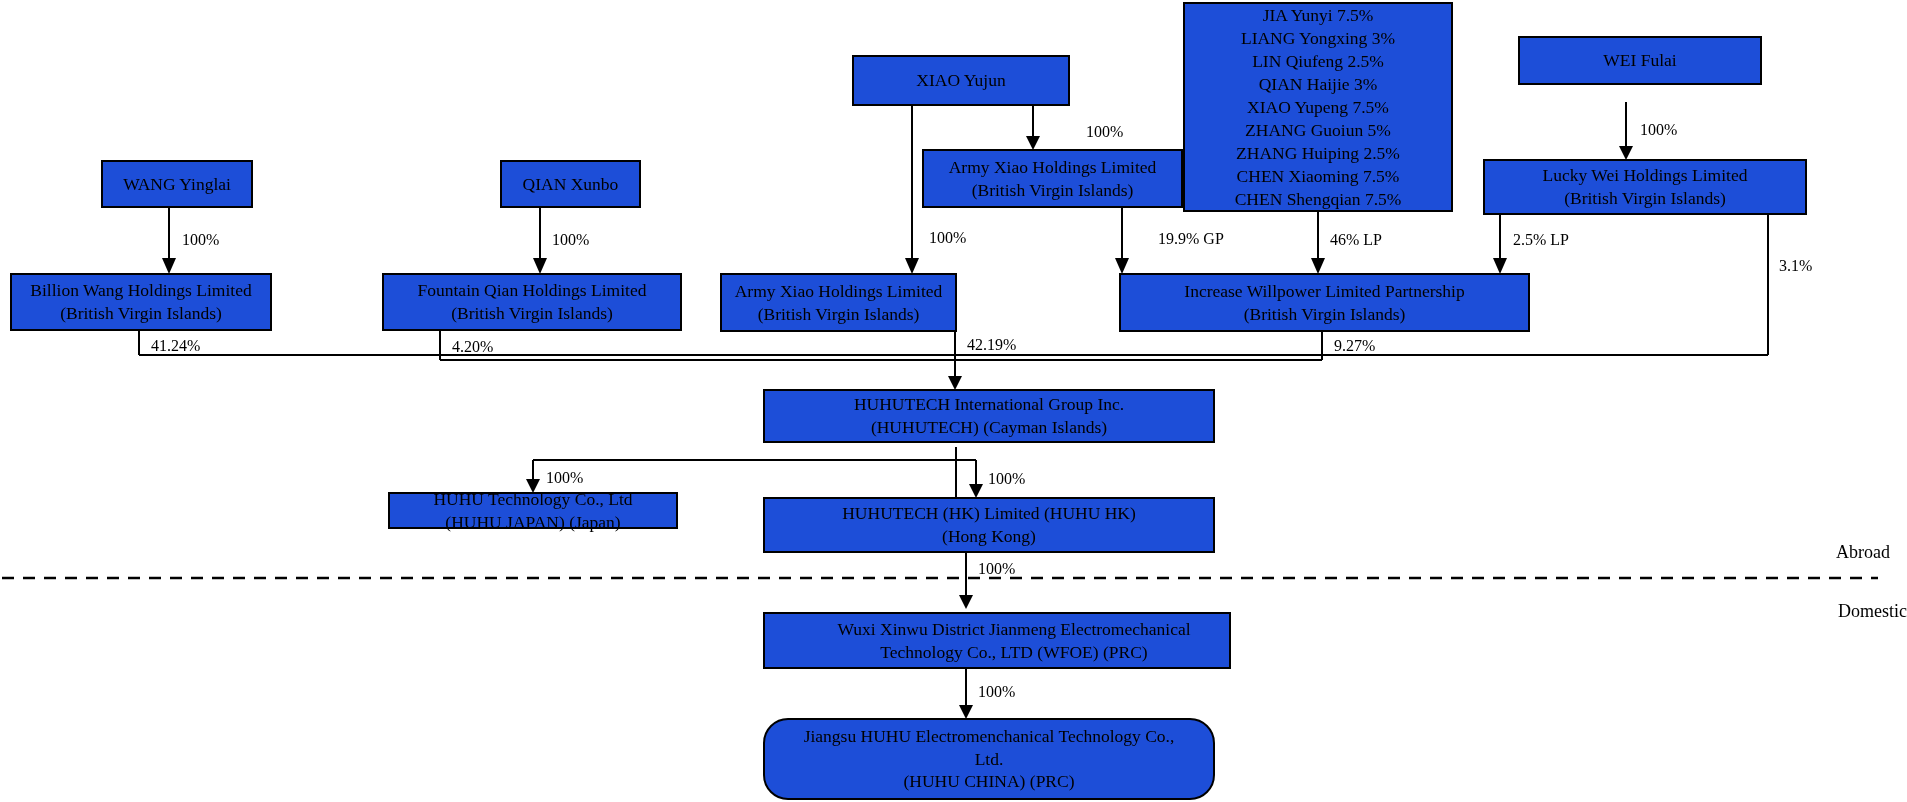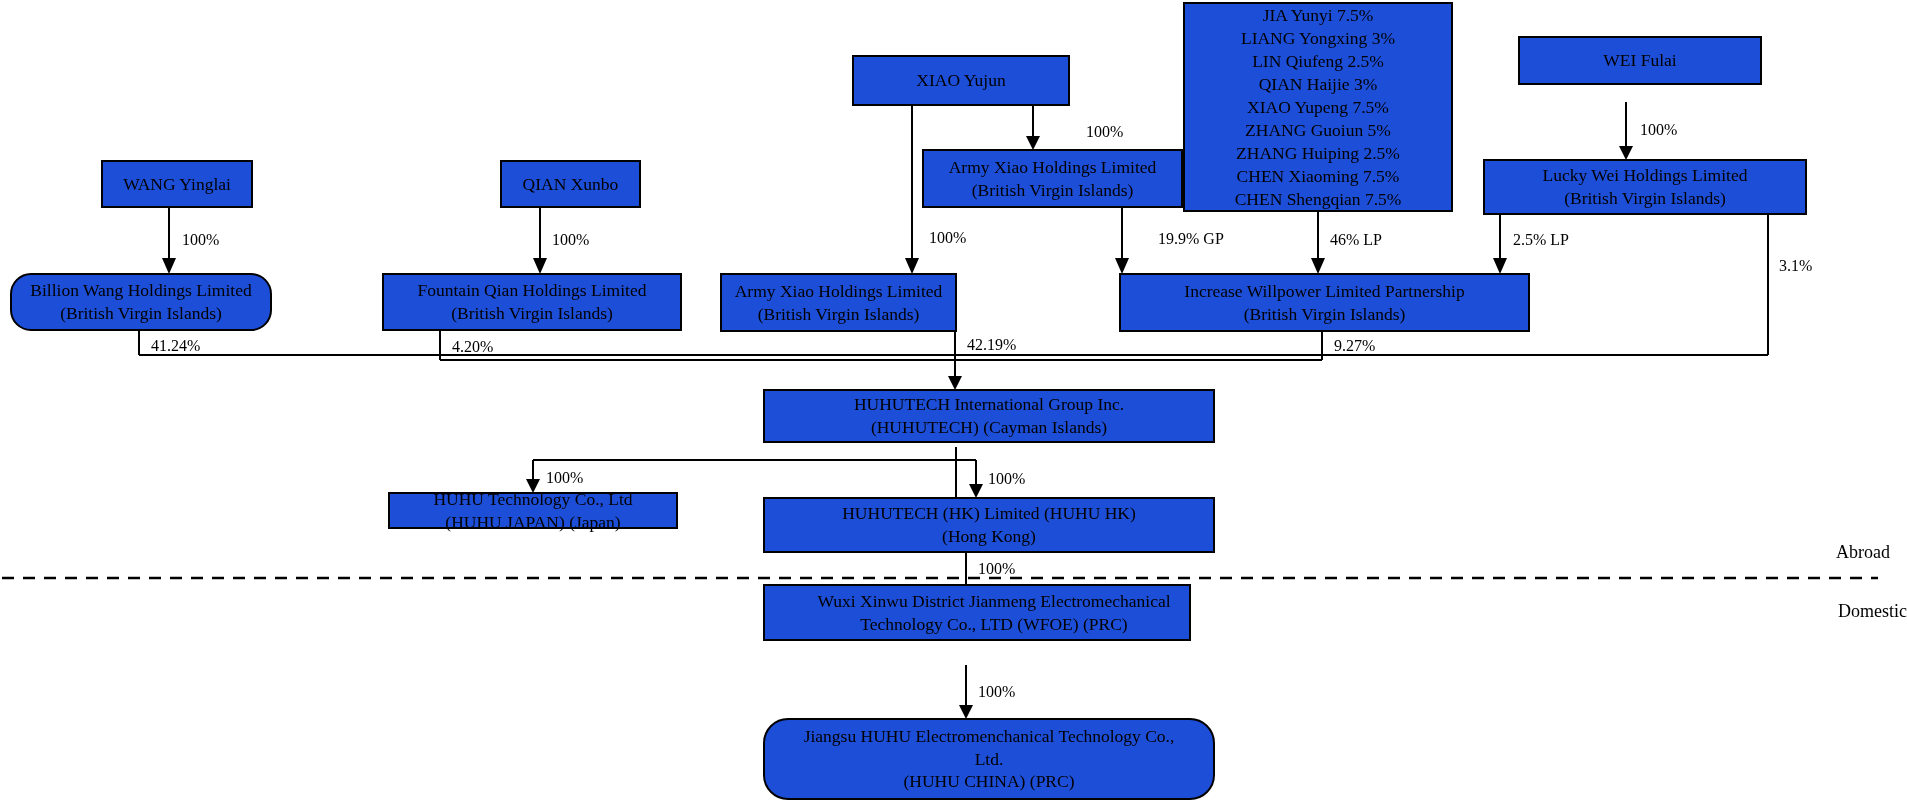--- a/index.html
+++ b/index.html
@@ -135,21 +135,21 @@
   <div class="node" style="left:922px;top:149px;width:261px;height:59px;">
     <span>Army Xiao Holdings Limited</span>
     <span>(British Virgin Islands)</span>
   </div>
 
   <div class="node" style="left:1483px;top:159px;width:324px;height:56px;">
     <span>Lucky Wei Holdings Limited</span>
     <span>(British Virgin Islands)</span>
   </div>
 
-  <div class="node" style="left:10px;top:273px;width:262px;height:58px;border-radius:21px;">
+  <div class="node" style="left:10px;top:273px;width:262px;height:58px;">
     <span>Billion Wang Holdings Limited</span>
     <span>(British Virgin Islands)</span>
   </div>
 
   <div class="node" style="left:382px;top:273px;width:300px;height:58px;">
     <span>Fountain Qian Holdings Limited</span>
     <span>(British Virgin Islands)</span>
   </div>
 
   <div class="node" style="left:720px;top:273px;width:237px;height:59px;">
@@ -170,21 +170,21 @@
   <div class="node" style="left:388px;top:492px;width:290px;height:37px;">
     <span>HUHU Technology Co., Ltd</span>
     <span>(HUHU JAPAN) (Japan)</span>
   </div>
 
   <div class="node" style="left:763px;top:497px;width:452px;height:56px;">
     <span>HUHUTECH (HK) Limited (HUHU HK)</span>
     <span>(Hong Kong)</span>
   </div>
 
-  <div class="node" style="left:763px;top:584px;width:428px;height:57px;padding-left:34px;">
+  <div class="node" style="left:763px;top:612px;width:468px;height:57px;padding-left:34px;">
     <span>Wuxi Xinwu District Jianmeng Electromechanical</span>
     <span>Technology Co., LTD (WFOE) (PRC)</span>
   </div>
 
   <div class="node" style="left:763px;top:718px;width:452px;height:82px;border-radius:25px;">
     <span>Jiangsu HUHU Electromenchanical Technology Co.,</span>
     <span>Ltd.</span>
     <span>(HUHU CHINA) (PRC)</span>
   </div>
 

